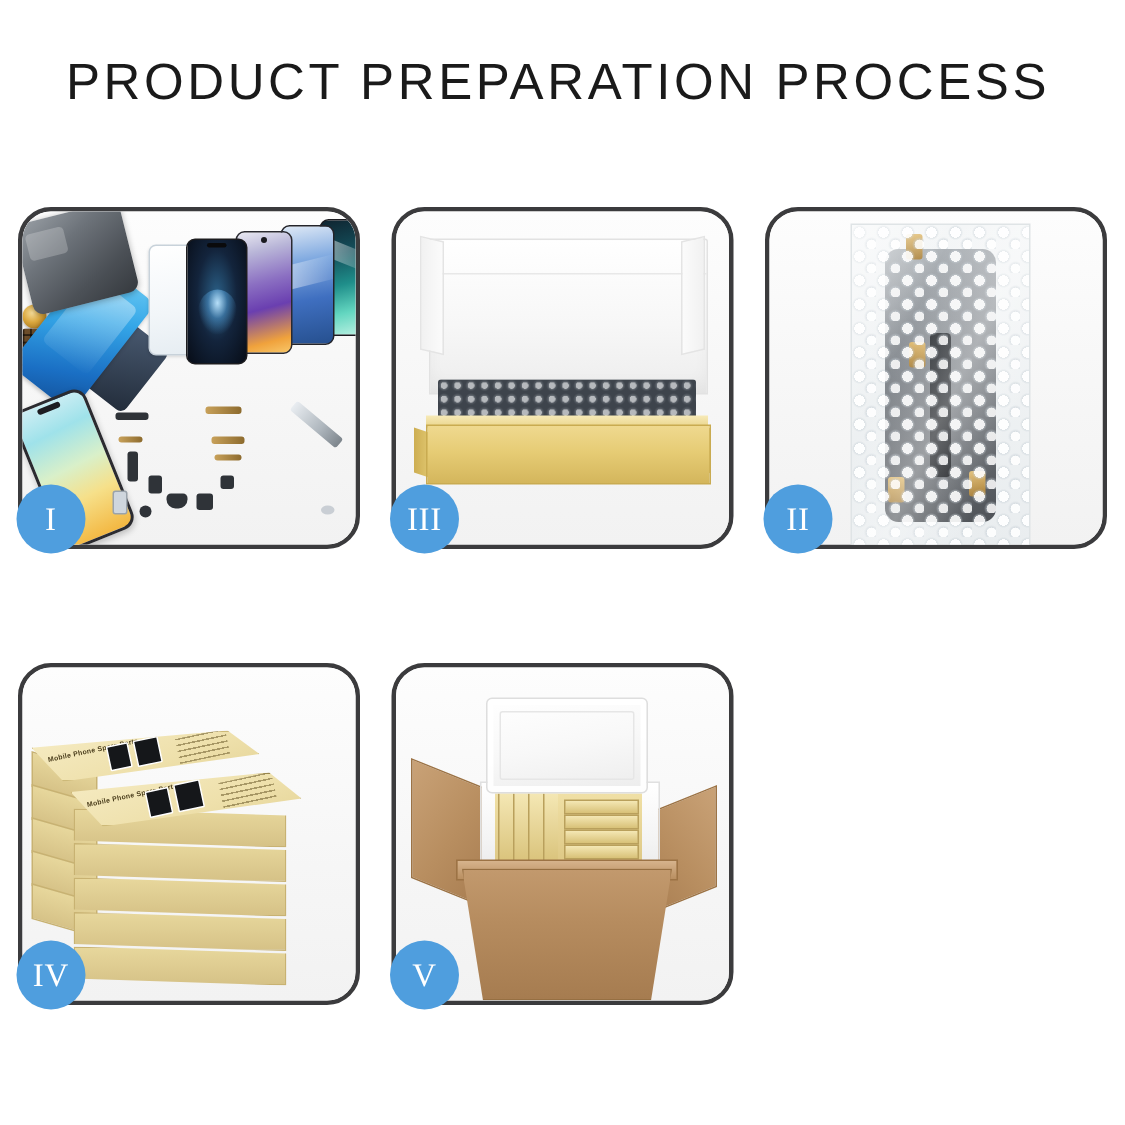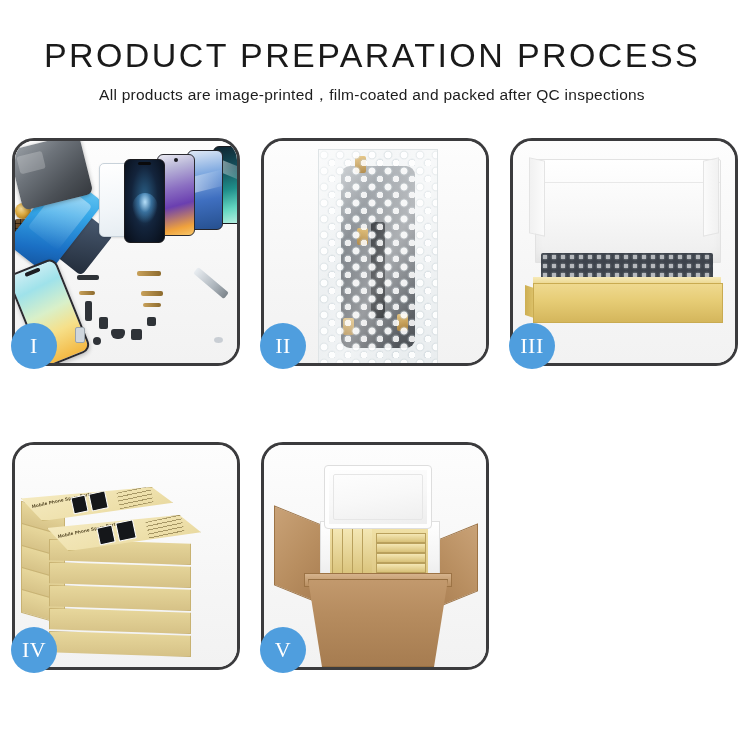--- a/index.html
+++ b/index.html
@@ -410,21 +410,20 @@
     border-radius:1px;
   }
 </style>
 </head>
 <body>
 
 <div class="page">
 
   <div class="header">
     <div class="title">PRODUCT PREPARATION PROCESS</div>
-    <div class="subtitle">All products are image-printed，film-coated and packed after QC inspections</div>
   </div>
 
   <div class="grid">
 
     <div class="panel">
       <div class="panel-inner">
         <div class="p1-scene">
           <div class="ph p1-blue-dk"></div>
           <div class="ph p1-blue"></div>
           <div class="ph p1-glass"></div>
@@ -453,46 +452,46 @@
 
           <div class="p1-tool"></div>
           <div class="p1-part" style="right:14px;top:196px;width:9px;height:6px;border-radius:50%;background:#c9ced4;"></div>
         </div>
       </div>
       <div class="badge">I</div>
     </div>
 
     <div class="panel">
       <div class="panel-inner">
+        <div class="p3-lid"></div>
+        <div class="p3-lidflapL"></div>
+        <div class="p3-lidflapR"></div>
+        <div class="p3-foam"></div>
+        <div class="p3-traylip"></div>
+        <div class="p3-trayL"></div>
+        <div class="p3-trayR"></div>
+        <div class="p3-tray"></div>
+      </div>
+      <div class="badge">III</div>
+    </div>
+
+    <div class="panel">
+      <div class="panel-inner">
         <div class="p2-bag">
           <div class="p2-part"></div>
           <div class="p2-strip"></div>
           <div class="p2-conn" style="left:36px;top:6px;"></div>
           <div class="p2-conn" style="left:38px;top:78px;"></div>
           <div class="p2-conn" style="left:24px;top:168px;"></div>
           <div class="p2-conn" style="left:78px;top:164px;"></div>
           <div class="p2-bubbles"></div>
           <div class="p2-sheen"></div>
         </div>
       </div>
       <div class="badge">II</div>
-    </div>
-
-    <div class="panel">
-      <div class="panel-inner">
-        <div class="p3-lid"></div>
-        <div class="p3-lidflapL"></div>
-        <div class="p3-lidflapR"></div>
-        <div class="p3-foam"></div>
-        <div class="p3-traylip"></div>
-        <div class="p3-trayL"></div>
-        <div class="p3-trayR"></div>
-        <div class="p3-tray"></div>
-      </div>
-      <div class="badge">III</div>
     </div>
 
     <div class="panel">
       <div class="panel-inner">
         <div class="p4">
 
           <div class="kbox-side" style="left:6px;top:62px;width:42px;height:22px;transform:skewY(16deg);"></div>
           <div class="kbox-side" style="left:6px;top:84px;width:42px;height:22px;transform:skewY(16deg);"></div>
           <div class="kbox-side" style="left:6px;top:106px;width:42px;height:22px;transform:skewY(16deg);"></div>
           <div class="kbox-side" style="left:6px;top:128px;width:42px;height:22px;transform:skewY(16deg);"></div>

